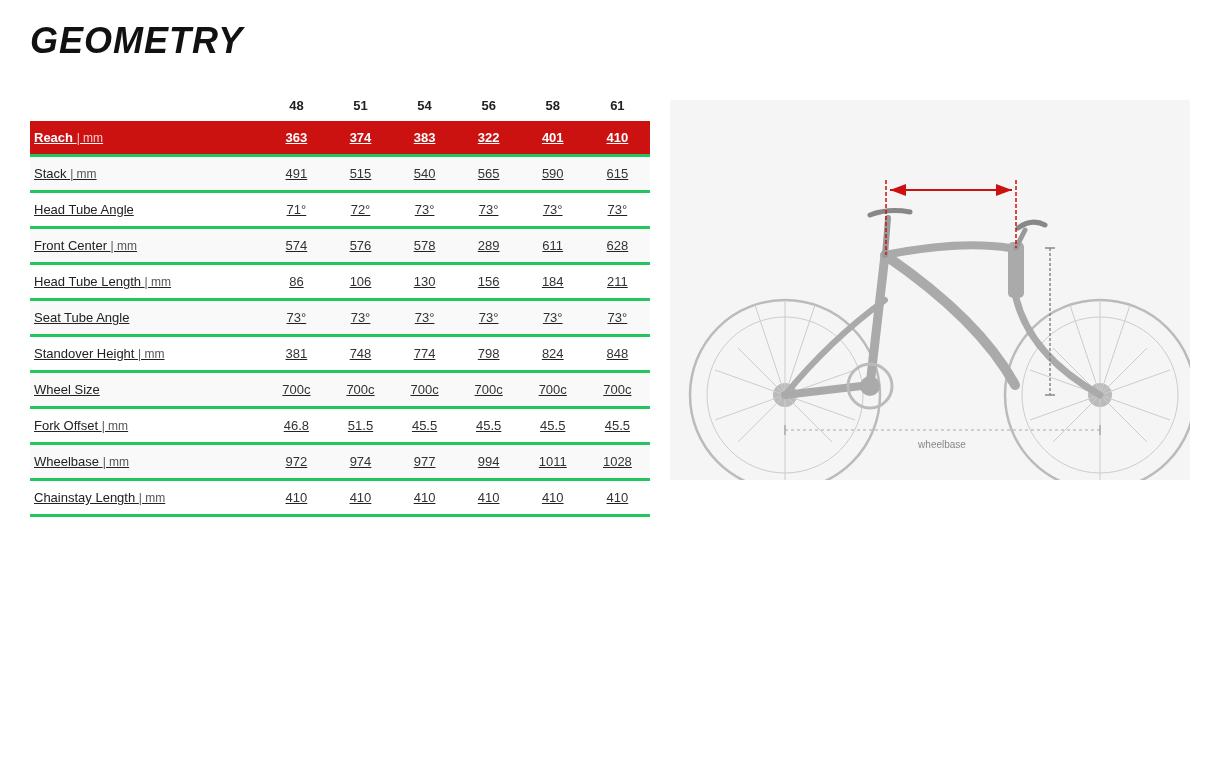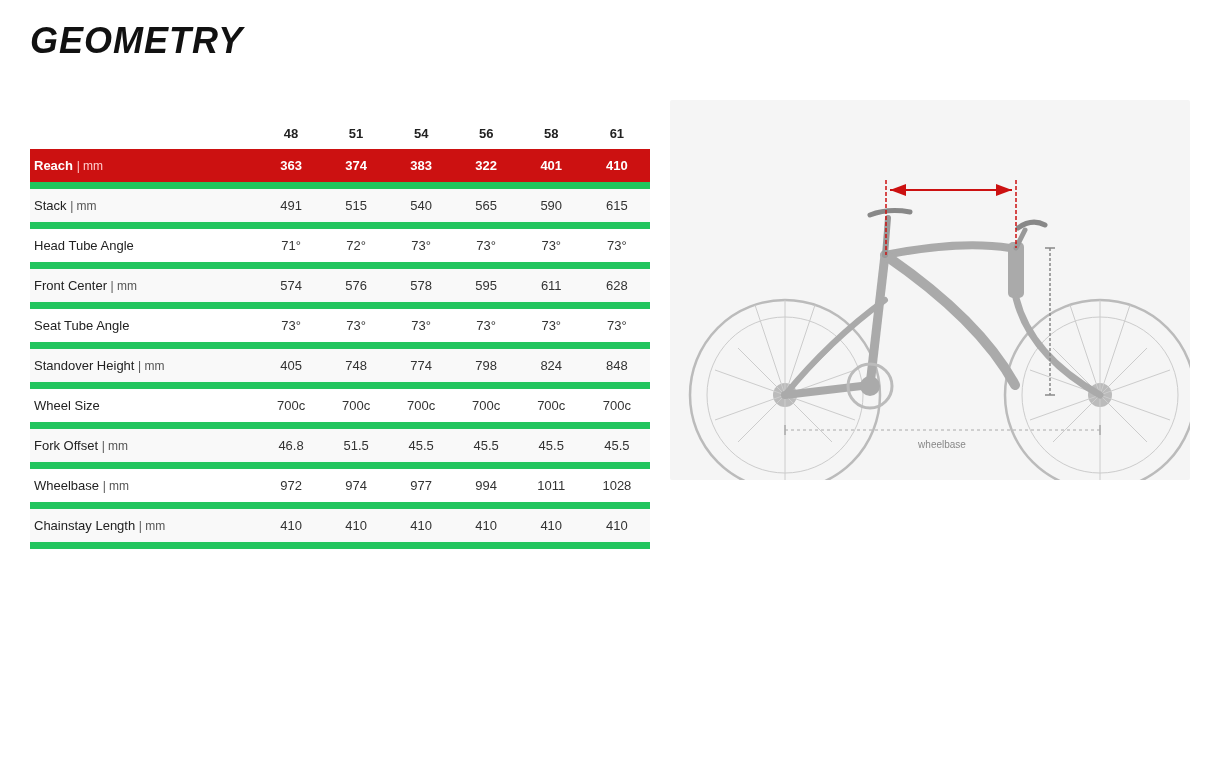--- a/index.html
+++ b/index.html
@@ -33,41 +33,41 @@
       flex: 1;
       display: flex;
       align-items: flex-start;
       justify-content: center;
       padding-top: 10px;
     }
 
     table {
       width: 100%;
       border-collapse: collapse;
-      margin-top: 28px;
     }
 
     thead tr {
       background: #fff;
     }
 
     thead th {
       text-align: center;
       font-weight: bold;
       font-size: 13px;
       padding: 8px 6px;
       color: #222;
     }
 
     thead th:first-child {
       text-align: left;
     }
 
     tbody tr {
-      border-bottom: 7px solid #22c55e;
+      border-bottom: 3px solid #22c55e;
+      text-decoration: underline;
     }
 
     tbody tr:nth-child(odd) {
       background: #fff;
     }
 
     tbody tr:nth-child(even) {
       background: #f9f9f9;
     }
 
@@ -157,36 +157,45 @@
             <td>73°</td>
             <td>73°</td>
             <td>73°</td>
             <td>73°</td>
           </tr>
           <tr>
             <td>Front Center <span class="unit">| mm</span></td>
             <td>574</td>
             <td>576</td>
             <td>578</td>
-            <td>595</td>
+            <td>289</td>
             <td>611</td>
             <td>628</td>
           </tr>
           <tr>
+            <td>Head Tube Length <span class="unit">| mm</span></td>
+            <td>86</td>
+            <td>106</td>
+            <td>130</td>
+            <td>156</td>
+            <td>184</td>
+            <td>211</td>
+          </tr>
+          <tr>
             <td>Seat Tube Angle</td>
             <td>73°</td>
             <td>73°</td>
             <td>73°</td>
             <td>73°</td>
             <td>73°</td>
             <td>73°</td>
           </tr>
           <tr>
             <td>Standover Height <span class="unit">| mm</span></td>
-            <td>405</td>
+            <td>381</td>
             <td>748</td>
             <td>774</td>
             <td>798</td>
             <td>824</td>
             <td>848</td>
           </tr>
           <tr>
             <td>Wheel Size</td>
             <td>700c</td>
             <td>700c</td>

